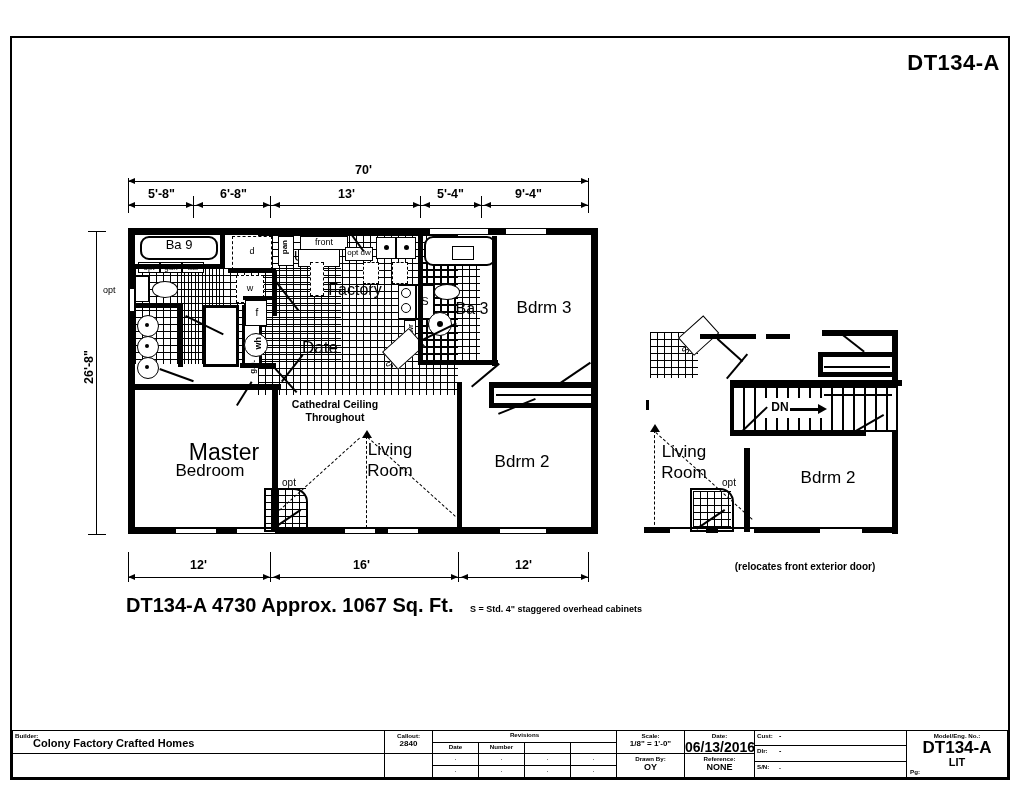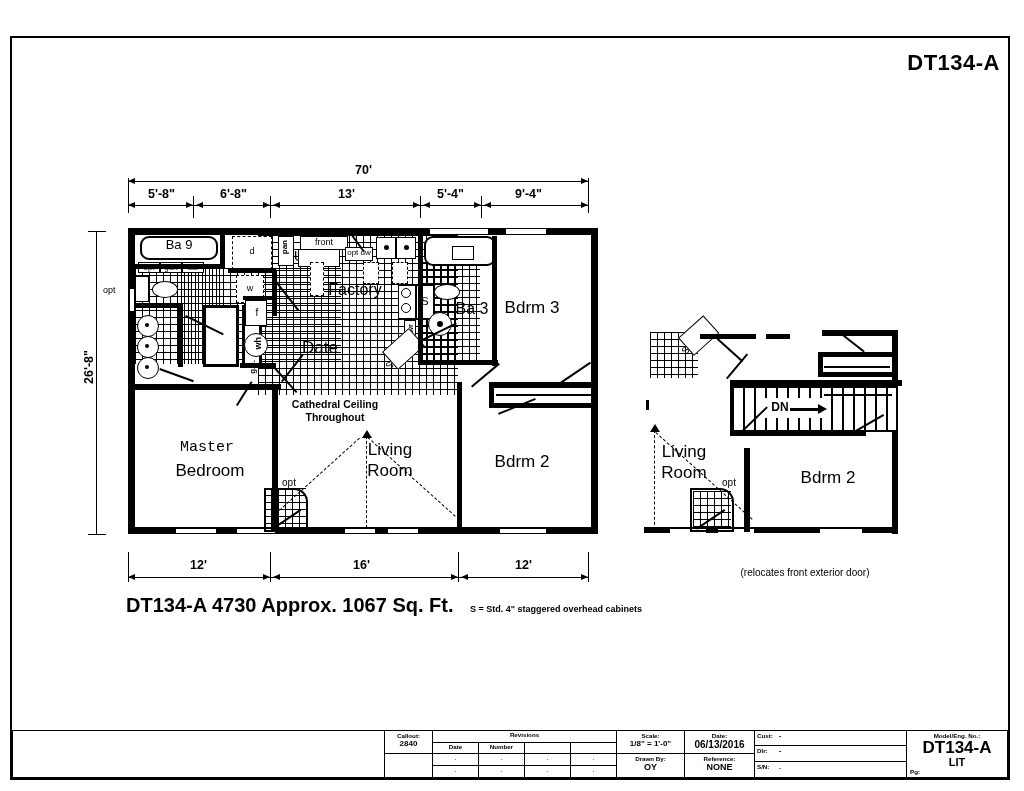--- a/index.html
+++ b/index.html
@@ -45,21 +45,21 @@
   .room{position:absolute;font-size:16px;text-align:center;line-height:1.12;white-space:nowrap;}
   .room.sm{font-size:13px;}
   .room.xs{font-size:9px;}
   .note{position:absolute;font-size:10.5px;font-weight:bold;text-align:center;line-height:1.22;}
 
   
   #plan-caption{position:absolute;left:126px;top:594px;font-size:20px;font-weight:bold;white-space:nowrap;}
   #cabinet-note{position:absolute;left:470px;top:604px;font-size:9px;font-weight:bold;white-space:nowrap;}
   #stair-caption{position:absolute;left:640px;top:552px;width:330px;text-align:center;}
   #stair-caption .t1{font-size:14.5px;font-weight:bold;}
-  #stair-caption .t2{font-size:10px;font-weight:normal;margin-top:15px;}
+  #stair-caption .t2{font-size:10px;font-weight:bold;margin-top:9px;}
 
   
   #titleblock{position:absolute;left:12px;top:730px;width:996px;height:48px;
               border:1.5px solid #000;box-sizing:border-box;display:flex;font-size:7px;}
   #titleblock .cell{border-right:1.5px solid #000;box-sizing:border-box;position:relative;}
   #titleblock .lastcell{border-right:none;}
   .tbkey{font-size:6.2px;font-weight:bold;position:absolute;left:2px;top:1px;}
   .tbval{font-weight:bold;}
   .hrow{border-bottom:1.5px solid #000;box-sizing:border-box;}
 </style>
@@ -228,23 +228,23 @@
   <div class="swing" style="left:420px;top:340px;width:40px;transform:rotate(-26deg);"></div>
   <div class="swing" style="left:471px;top:386px;width:36px;transform:rotate(-40deg);"></div>
   <div class="swing" style="left:560px;top:382px;width:36px;transform:rotate(-34deg);"></div>
   <div class="swing" style="left:498px;top:413px;width:40px;transform:rotate(-22deg);"></div>
   <div class="swing" style="left:348px;top:228px;width:28px;transform:rotate(54deg);"></div>
 
   <div class="swing" style="left:276px;top:280px;width:38px;transform:rotate(52deg);"></div>
   <div class="swing" style="left:236px;top:405px;width:28px;transform:rotate(-58deg);"></div>
   <div class="swing" style="left:276px;top:368px;width:32px;transform:rotate(48deg);"></div>
 
-  <div class="room" style="left:488px;top:298px;width:88px;font-size:17px;">Bdrm 3</div>
-
-  <div class="room" style="left:152px;top:440px;width:110px;font-size:15px;font-family:Liberation Mono, monospace;">Master</div>
+  <div class="room" style="left:500px;top:298px;width:88px;font-size:17px;">Bdrm 3</div>
+
+  <div class="room" style="left:169px;top:440px;width:110px;font-size:23px;">Master</div>
   <div class="room" style="left:155px;top:461px;width:110px;font-size:17px;">Bedroom</div>
 
   <div class="note" style="left:270px;top:398px;width:130px;">Cathedral Ceiling</div>
   <div class="note" style="left:270px;top:411px;width:130px;">Throughout</div>
 
   <div class="room" style="left:362px;top:440px;width:56px;font-size:17px;">Living</div>
   <div class="room" style="left:362px;top:461px;width:56px;font-size:17px;">Room</div>
   <div style="position:absolute;left:362px;top:430px;width:0;height:0;border-left:5px solid transparent;
               border-right:5px solid transparent;border-bottom:8px solid #000;"></div>
   <div style="position:absolute;left:366px;top:436px;border-left:1.6px dashed #000;height:92px;"></div>
@@ -338,20 +338,24 @@
   <div class="room" style="left:784px;top:468px;width:88px;font-size:17px;">Bdrm 2</div>
 </div>
 
 <div id="stair-caption">
   <div class="t2">(relocates front exterior door)</div>
 </div>
 
 <div id="titleblock">
 
   <div class="cell" style="width:372px;">
+    <div class="hrow" style="height:50%;position:relative;">
+      <span class="tbkey">Builder:</span>
+      <span class="tbval" style="position:absolute;left:20px;top:6px;font-size:11px;">Colony Factory Crafted Homes</span>
+    </div>
   </div>
 
   <div class="cell" style="width:48px;text-align:center;">
     <div class="hrow" style="height:50%;">
       <div style="font-size:6.2px;font-weight:bold;padding-top:1px;">Callout:</div>
       <div style="font-size:8px;font-weight:bold;">2840</div>
     </div>
     <div style="height:50%;"></div>
   </div>
 
@@ -384,21 +388,21 @@
     </div>
     <div style="height:50%;">
       <div style="font-size:6.2px;font-weight:bold;padding-top:1px;">Drawn By:</div>
       <div style="font-size:9px;font-weight:bold;">OY</div>
     </div>
   </div>
 
   <div class="cell" style="width:70px;text-align:center;">
     <div class="hrow" style="height:50%;">
       <div style="font-size:6.2px;font-weight:bold;padding-top:1px;">Date:</div>
-      <div style="font-size:10px;font-weight:bold;">06/13/2016</div>
+      <div style="font-size:14px;font-weight:bold;">06/13/2016</div>
     </div>
     <div style="height:50%;">
       <div style="font-size:6.2px;font-weight:bold;padding-top:1px;">Reference:</div>
       <div style="font-size:9px;font-weight:bold;">NONE</div>
     </div>
   </div>
 
   <div class="cell" style="width:152px;">
     <div class="hrow" style="height:33.33%;position:relative;">
       <span class="tbkey">Cust:</span>

